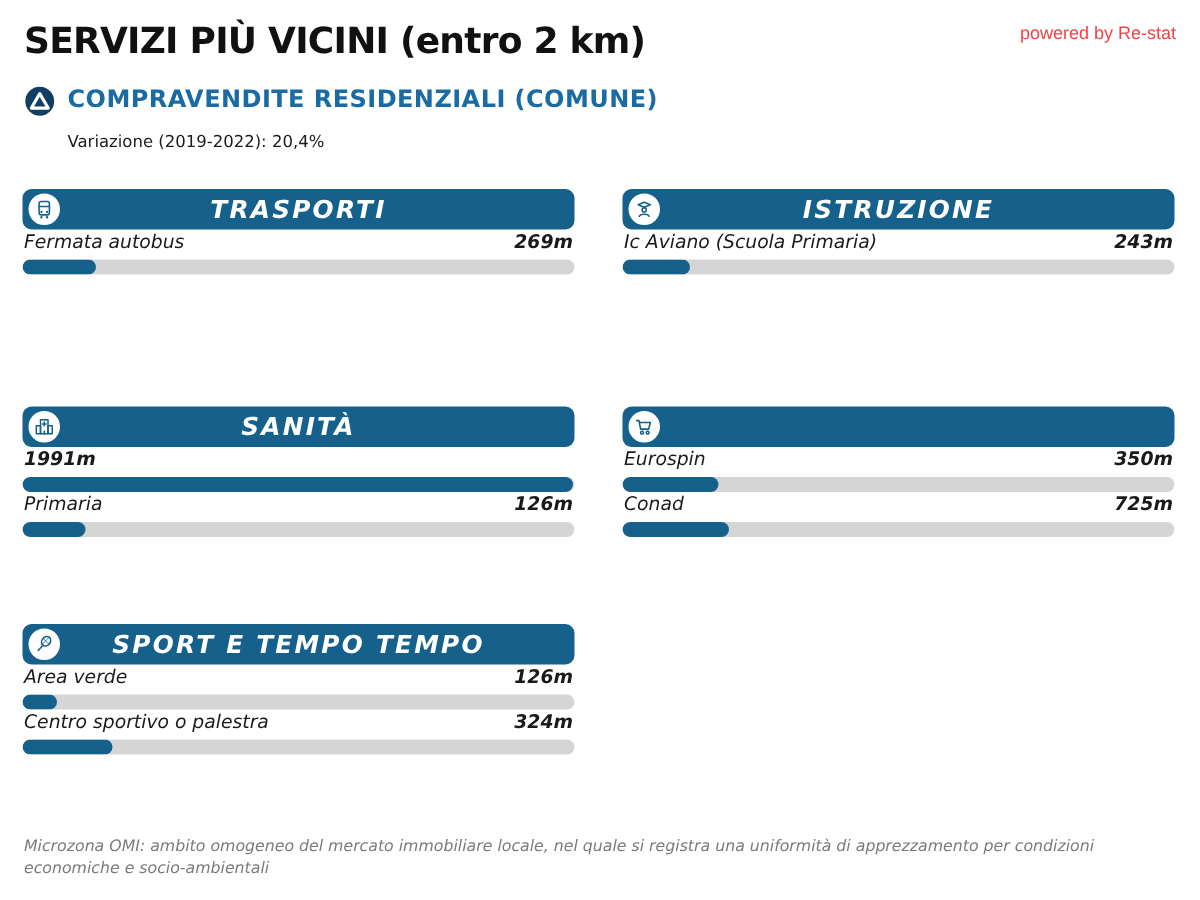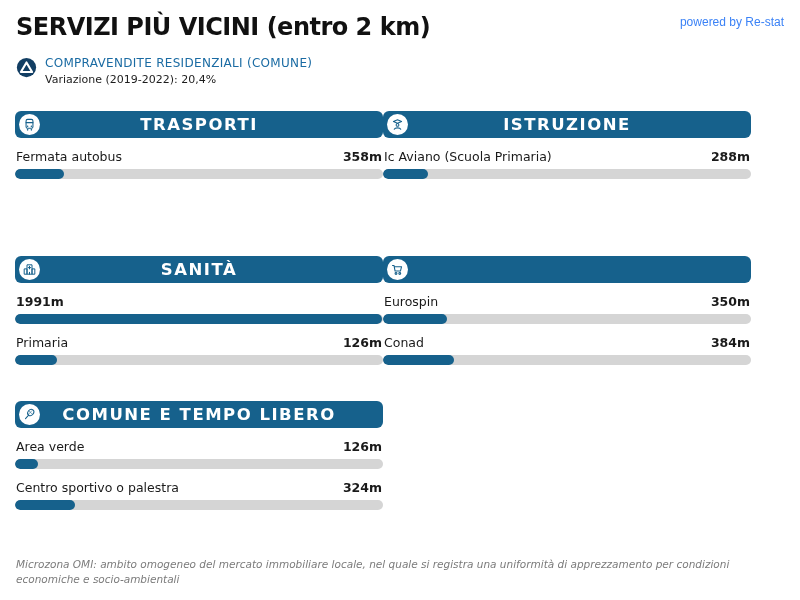--- a/index.html
+++ b/index.html
@@ -20,60 +20,62 @@
     overflow:hidden;
   }
   .top-row{
     display:flex;justify-content:space-between;align-items:flex-start;
     padding:13px 16px 0 16px;
   }
   .page-title{
     font-size:24px;font-weight:bold;color:#111;letter-spacing:-0.5px;
   }
   .powered-by{
-    font-size:12px;color:#3b82f6;margin-top:2px;
+    font-size:12px;color:#ef4444;margin-top:2px;
     font-family:"Liberation Sans",sans-serif;
   }
   .legend{
     display:flex;align-items:flex-start;
     margin:15px 16px 0 16px;
   }
   .legend-icon{width:21px;height:21px;flex:0 0 auto;margin-top:1px;}
   .legend-text{margin-left:8px;}
   .legend-title{
-    color:var(--legend-blue);font-weight:normal;font-size:12px;letter-spacing:0.3px;
+    color:var(--legend-blue);font-weight:bold;font-size:16px;letter-spacing:0.3px;
   }
   .legend-subtitle{
-    color:#1c1c1c;font-size:11px;margin-top:3px;
+    color:#1c1c1c;font-size:11px;margin-top:13px;
   }
   .grid{
     margin:25px 0 0 15px;
     display:grid;
     grid-template-columns:368px 368px;
+    column-gap:32px;
     grid-auto-rows:145px;
     align-items:start;
+    font-style:italic;
   }
   .card{width:368px;}
   .card-header{
     position:relative;height:27px;
     background:var(--primary);
     border-radius:6px;
     display:flex;align-items:center;justify-content:center;
   }
   .card-header .hdr-icon{
     position:absolute;left:4px;top:3px;
     width:21px;height:21px;border-radius:50%;
     background:#fff;
     display:flex;align-items:center;justify-content:center;
   }
   .hdr-icon svg{width:15px;height:15px;display:block;}
   .card-title{
     color:#fff;font-weight:bold;font-size:16.5px;letter-spacing:1.5px;
   }
-  .item{margin-top:11px;}
+  .item{}
   .item-row{
     display:flex;justify-content:space-between;align-items:baseline;
     font-size:12.5px;color:var(--text-dark);padding:0 1px;
   }
   .item-value{font-weight:bold;}
   .bar{
     margin-top:5px;height:10px;border-radius:5px;
     background:var(--bar-track);overflow:hidden;
   }
   .bar-fill{
@@ -119,21 +121,21 @@
                 <path d="M9 20.5 h.01 M15 20.5 h.01" stroke-width="2.6"></path>
               </g>
             </svg>
           </span>
       <span class="card-title">TRASPORTI</span>
     </div>
     <div>
           <div class="item">
     <div class="item-row">
       <span class="item-label">Fermata autobus</span>
-      <span class="item-value">358m</span>
+      <span class="item-value">269m</span>
     </div>
     <div class="bar">
       <div class="bar-fill" style="width: 13.45%;"></div>
     </div>
   </div>
         </div>
   </div>
       <div class="card">
     <div class="card-header">
       <span class="hdr-icon">
@@ -144,21 +146,21 @@
                 <path d="M6.8 19.5 c1.2-2.8 9.2-2.8 10.4 0"></path>
               </g>
             </svg>
           </span>
       <span class="card-title">ISTRUZIONE</span>
     </div>
     <div>
           <div class="item">
     <div class="item-row">
       <span class="item-label">Ic Aviano (Scuola Primaria)</span>
-      <span class="item-value">288m</span>
+      <span class="item-value">243m</span>
     </div>
     <div class="bar">
       <div class="bar-fill" style="width: 12.15%;"></div>
     </div>
   </div>
         </div>
   </div>
       <div class="card">
     <div class="card-header">
       <span class="hdr-icon">
@@ -212,40 +214,40 @@
       <span class="item-label">Eurospin</span>
       <span class="item-value">350m</span>
     </div>
     <div class="bar">
       <div class="bar-fill" style="width: 17.5%;"></div>
     </div>
   </div>
           <div class="item">
     <div class="item-row">
       <span class="item-label">Conad</span>
-      <span class="item-value">384m</span>
+      <span class="item-value">725m</span>
     </div>
     <div class="bar">
       <div class="bar-fill" style="width: 19.2%;"></div>
     </div>
   </div>
         </div>
   </div>
       <div class="card">
     <div class="card-header">
       <span class="hdr-icon">
             <svg viewBox="0 0 24 24">
               <g fill="none" stroke="#16618c" stroke-width="1.7" stroke-linecap="round">
                 <ellipse cx="14" cy="8.8" rx="4.4" ry="5.4" transform="rotate(40 14 8.8)"></ellipse>
                 <path d="M10.6 13 L5.6 18.6"></path>
                 <path d="M11.5 6.5 l5 5 M16 5.8 l-6.2 6.2" stroke-width="0.9"></path>
               </g>
             </svg>
           </span>
-      <span class="card-title">COMUNE E TEMPO LIBERO</span>
+      <span class="card-title">SPORT E TEMPO TEMPO</span>
     </div>
     <div>
           <div class="item">
     <div class="item-row">
       <span class="item-label">Area verde</span>
       <span class="item-value">126m</span>
     </div>
     <div class="bar">
       <div class="bar-fill" style="width: 6.3%;"></div>
     </div>

